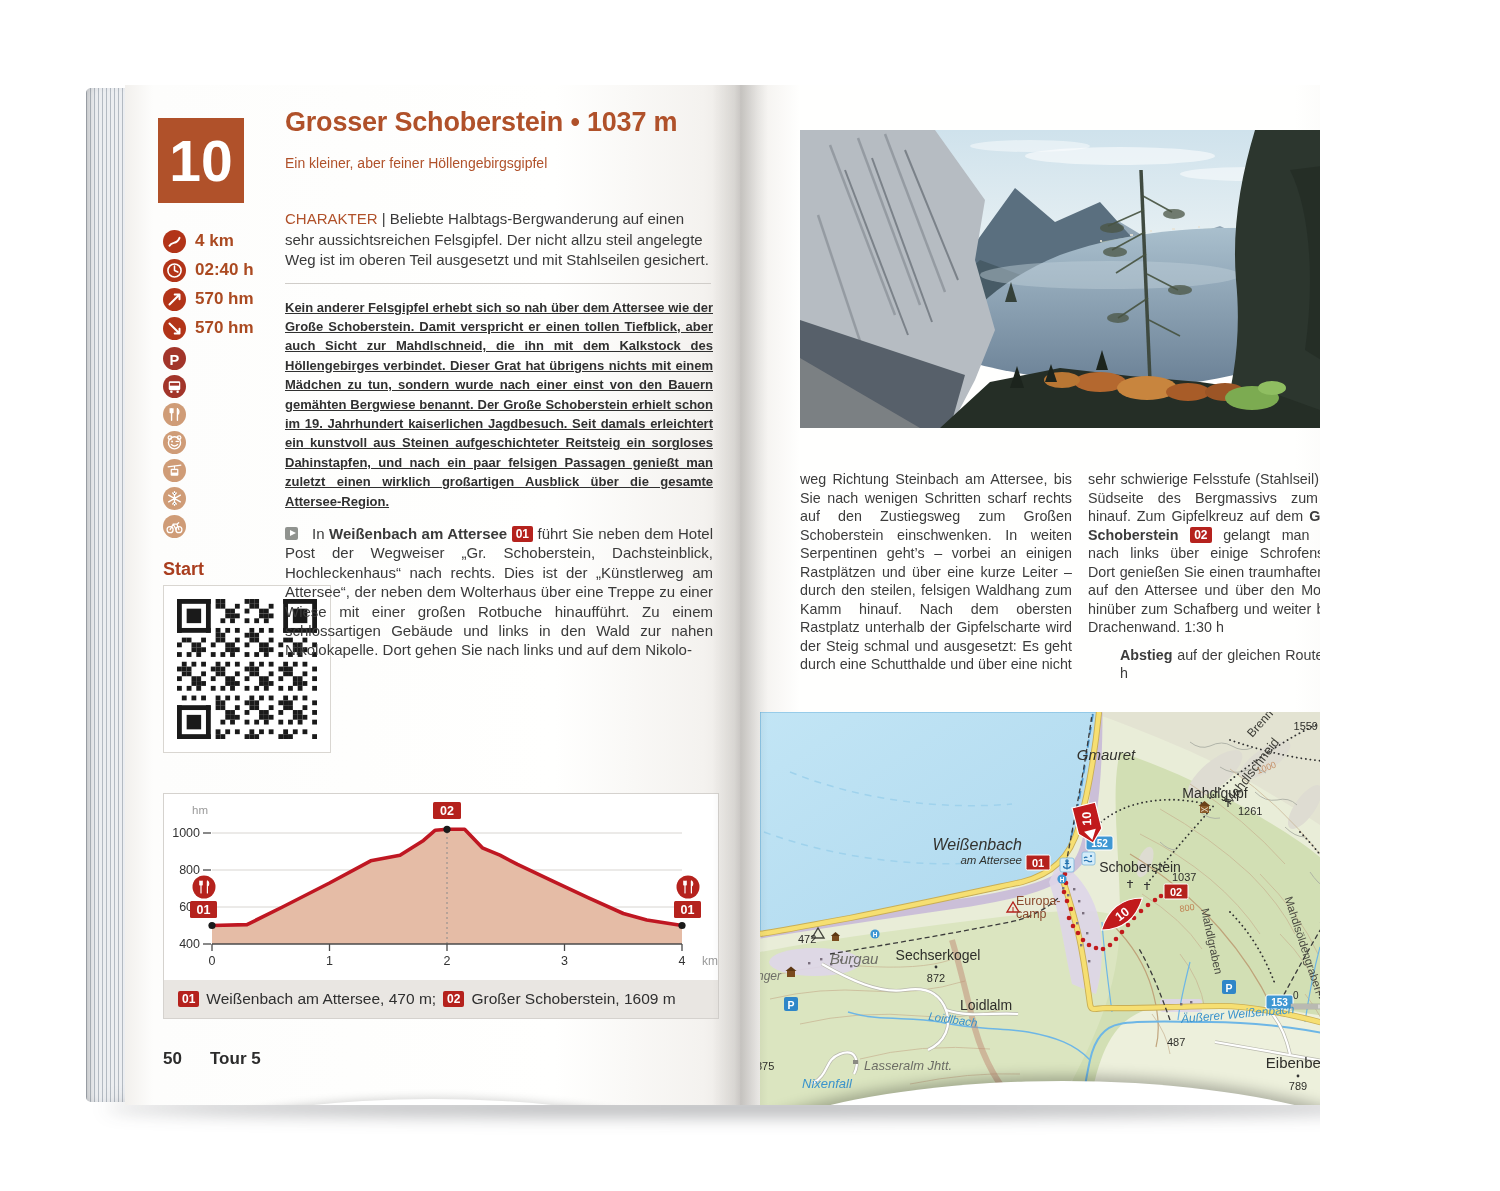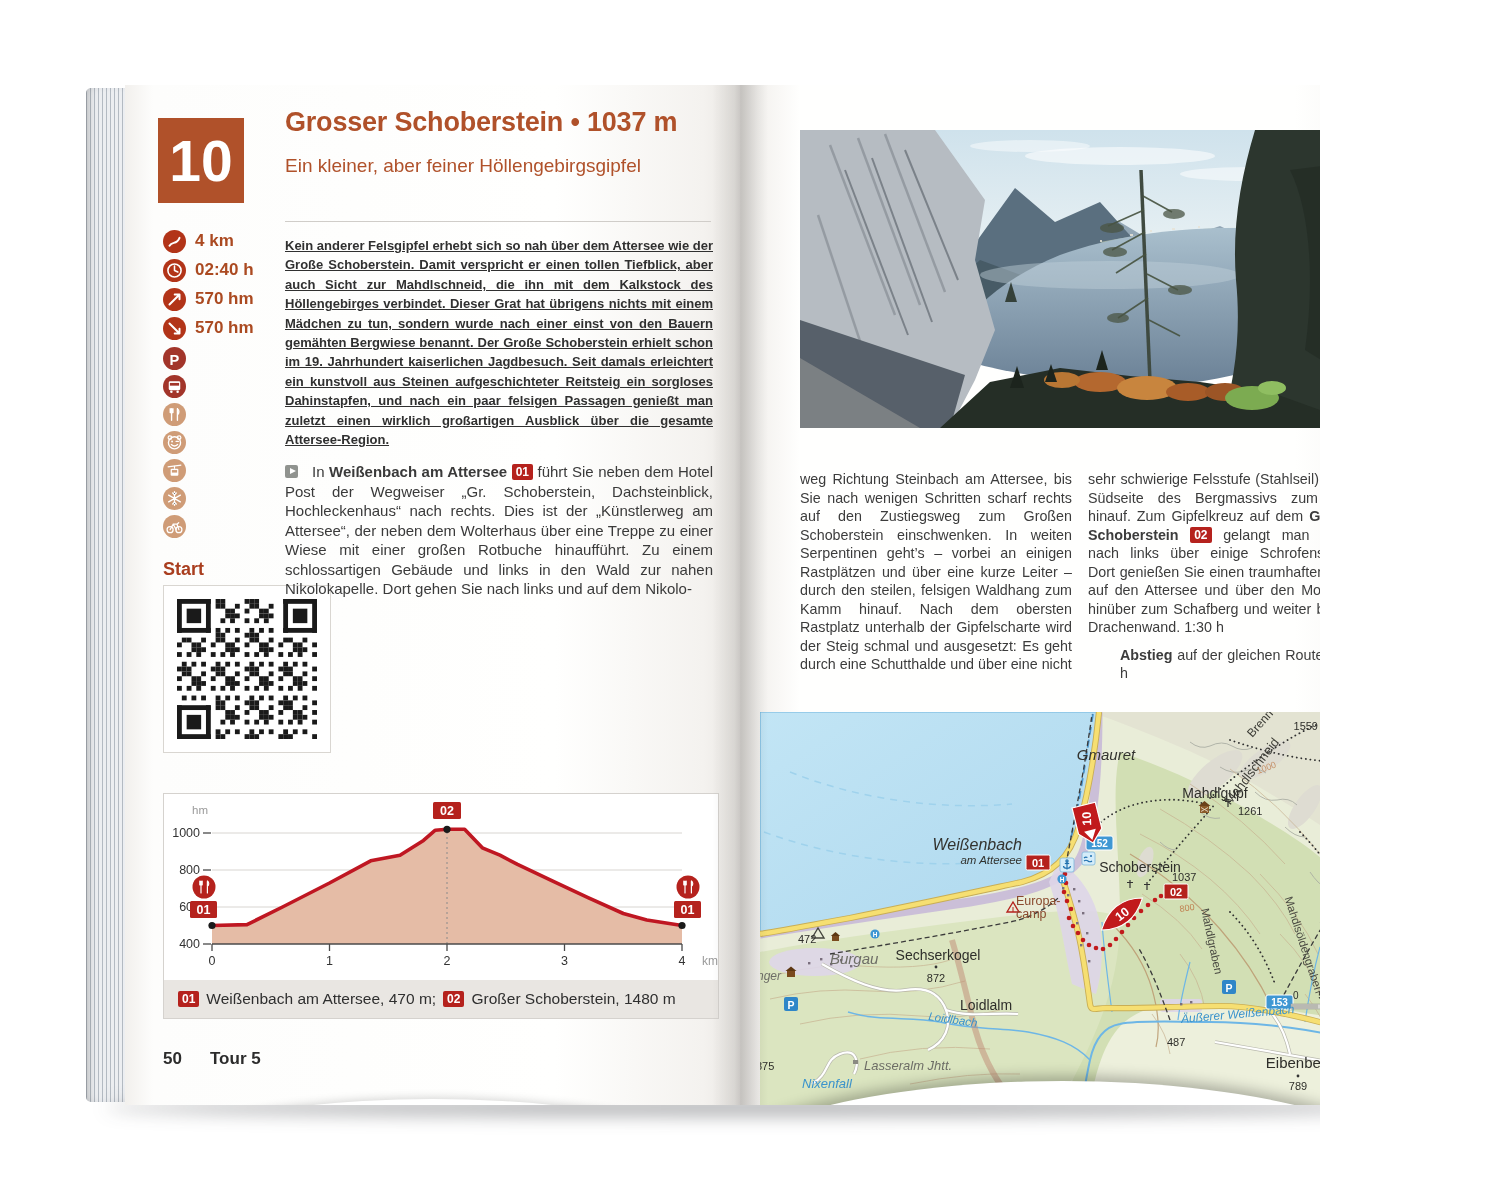--- a/index.html
+++ b/index.html
@@ -17,21 +17,21 @@
   .spine{position:absolute;left:712px;top:85px;width:56px;height:1020px;pointer-events:none;
          background:linear-gradient(90deg,rgba(0,0,0,0) 0,rgba(0,0,0,.08) 40%,rgba(0,0,0,.14) 52%,rgba(0,0,0,0) 100%);}
   .page-curl{position:absolute;left:-50px;right:-50px;bottom:-92px;height:116px;background:#fff;
              border-radius:50% 50% 0 0 / 95% 95% 0 0;box-shadow:0 -9px 14px -4px rgba(0,0,0,.28);}
   .abs{position:absolute;}
 
   
   .tour-box{left:33px;top:33px;width:86px;height:85px;background:#b0512a;color:#fff;
             display:flex;align-items:center;justify-content:center;font-size:57px;font-weight:bold;}
   .title{left:160px;top:22px;font-size:27px;font-weight:bold;color:#b0512a;letter-spacing:-.2px;}
-  .subtitle{left:160px;top:70px;font-size:19px;font-weight:500;color:#b0512a;}
+  .subtitle{left:160px;top:70px;font-size:14px;font-weight:500;color:#b0512a;}
   .stat-row{left:38px;display:flex;align-items:center;gap:9px;height:24px;text-align:center;}
   .stat-val{font-size:17px;font-weight:bold;color:#ab4a21;}
   .icon22{width:23px;height:23px;display:block;}
   .feat{left:38px;}
   .start-head{left:38px;top:474px;font-size:18px;font-weight:bold;color:#a93e1f;}
   .qr-box{left:38px;top:500px;width:166px;height:166px;background:#fff;border:1.5px solid #d9d6d1;
           display:flex;align-items:center;justify-content:center;}
   .lcol{left:160px;top:124px;width:428px;}
   .infoblock p{margin:0;font-size:15px;line-height:20.5px;color:#3a3a3a;}
   .lab{color:#b0512a;}
@@ -432,20 +432,21 @@
           <rect x="0" y="22" width="7" height="1" fill="#1a1a1a"></rect>
           <rect x="0" y="28" width="7" height="1" fill="#1a1a1a"></rect>
           <rect x="0" y="22" width="1" height="7" fill="#1a1a1a"></rect>
           <rect x="6" y="22" width="1" height="7" fill="#1a1a1a"></rect>
           <rect x="2" y="24" width="3" height="3" fill="#1a1a1a"></rect>
         </svg>
     </div>
 
     <div class="abs lcol">
       <div class="infoblock">
+        <p><span class="lab">CHARAKTER</span><span> | Beliebte Halbtags-Bergwanderung auf einen sehr aussichtsreichen Felsgipfel. Der nicht allzu steil angelegte Weg ist im oberen Teil ausgesetzt und mit Stahlseilen gesichert.</span></p>
       </div>
       <div class="divider"></div>
       <p class="intro">Kein anderer Felsgipfel erhebt sich so nah über dem Attersee wie der Große Schoberstein. Damit verspricht er einen tollen Tiefblick, aber auch Sicht zur Mahdlschneid, die ihn mit dem Kalkstock des Höllengebirges verbindet. Dieser Grat hat übrigens nichts mit einem Mädchen zu tun, sondern wurde nach einer einst von den Bauern gemähten Bergwiese benannt. Der Große Schoberstein erhielt schon im 19. Jahrhundert kaiserlichen Jagdbesuch. Seit damals erleichtert ein kunstvoll aus Steinen aufgeschichteter Reitsteig ein sorgloses Dahinstapfen, und nach ein paar felsigen Passagen genießt man zuletzt einen wirklich großartigen Ausblick über die gesamte Attersee-Region.</p>
       <p class="walk"><span class="play"></span><span>In </span><b>Weißenbach am Attersee</b> <span class="badge">01</span><span> führt Sie neben dem Hotel Post der Wegweiser „Gr. Schoberstein, Dachsteinblick, Hochleckenhaus“ nach rechts. Dies ist der „Künstlerweg am Attersee“, der neben dem Wolterhaus über eine Treppe zu einer Wiese mit einer großen Rotbuche hinaufführt. Zu einem schlossartigen Gebäude und links in den Wald zur nahen Nikolokapelle. Dort gehen Sie nach links und auf dem Nikolo-</span></p>
     </div>
 
     <div class="abs chart-card">
       <svg width="554" height="182" viewBox="0 0 554 182">
         <g stroke="#d8d5d1" stroke-width="1">
           <line x1="48" y1="39" x2="518" y2="39"></line>
@@ -493,21 +494,21 @@
             <circle cx="524" cy="93" r="11.5" fill="#b5221d"></circle>
             <path d="M521,87 V99 M519.8,87 V90.8 M522.2,87 V90.8 M519.8,90.8 H522.2 M527.4,87 V99 M527.4,87 C529.2,88.3 529.2,91 527.4,92.3" stroke="#fff" stroke-width="1.2" fill="none" stroke-linecap="round"></path>
           </g>
         <rect x="510" y="107" width="27" height="17" rx="1.5" fill="#b5221d"></rect>
         <text x="523.5" y="116" class="bW" font-size="12.5" text-anchor="middle" dominant-baseline="central">01</text>
       </svg>
       <div class="chart-cap">
         <span class="badge">01</span>
         <span>Weißenbach am Attersee, 470 m;</span>
         <span class="badge">02</span>
-        <span>Großer Schoberstein, 1480 m</span>
+        <span>Großer Schoberstein, 1609 m</span>
       </div>
     </div>
 
     <div class="abs footer" style="left:38px">50</div>
     <div class="abs footer" style="left:85px">Tour 5</div>
     <div class="page-curl" style="bottom:-104px;height:110px;box-shadow:0 -6px 10px -5px rgba(0,0,0,.18);"></div>
   </div>
 
   <div class="page page-right">
 

